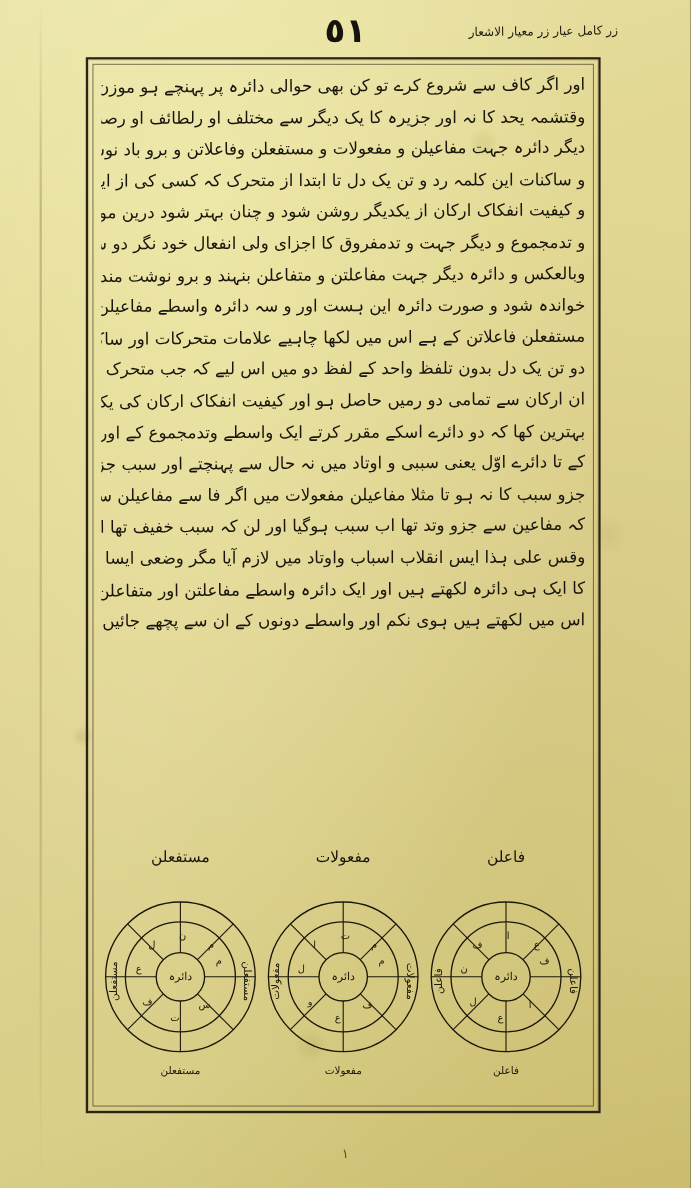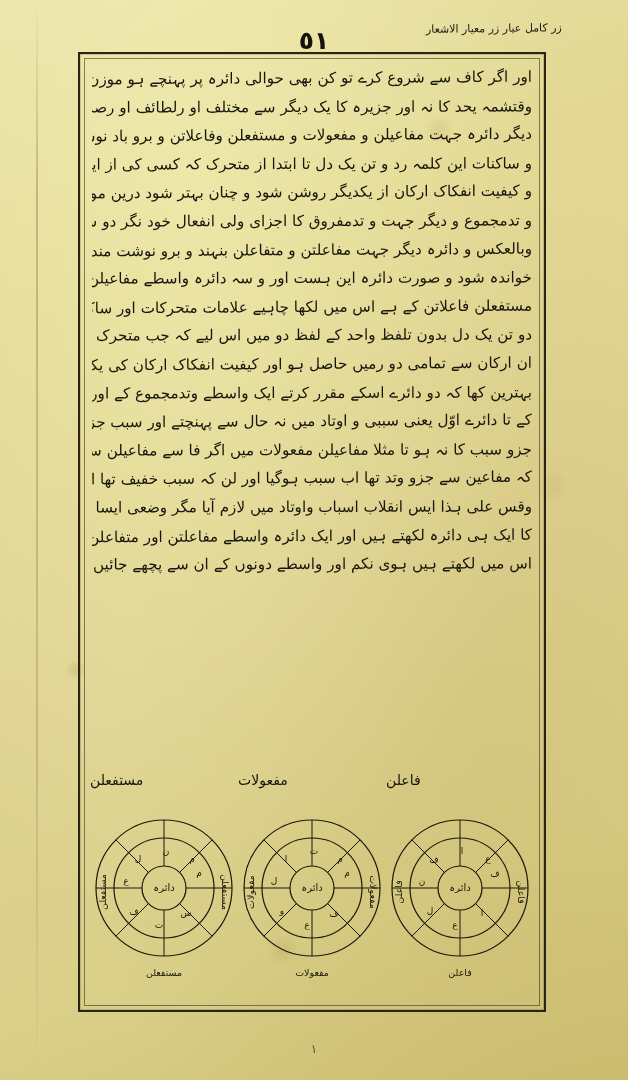--- a/index.html
+++ b/index.html
@@ -58,24 +58,24 @@
     right: 42px;
     font-size: 11px;
     color: #1d1a10;
     letter-spacing: 0.4px;
     white-space: nowrap;
     transform: rotate(-0.7deg);
     font-family: "DejaVu Sans", sans-serif;
   }
   #page-number {
     position: absolute;
-    top: 18px;
+    top: 2px;
     left: 50%;
     transform: translateX(-50%);
-    font-size: 25px;
+    font-size: 31px;
     font-weight: bold;
     color: #15130b;
     font-family: "DejaVu Sans", sans-serif;
   }
 
   
   #frame {
     position: absolute;
     top: 52px;
     left: 78px;
@@ -127,21 +127,21 @@
     height: 230px;
     direction: rtl;
     display: flex;
     justify-content: space-between;
     align-items: flex-end;
   }
   .wheel-block {
     position: relative;
     width: 150px;
     height: 222px;
-    text-align: left;
+    text-align: center;
   }
   .wheel-title {
     position: absolute;
     top: 0;
     width: 100%;
     font-size: 14px;
     color: #17140b;
     font-family: "DejaVu Sans", sans-serif;
   }
   .wheel-svg {

